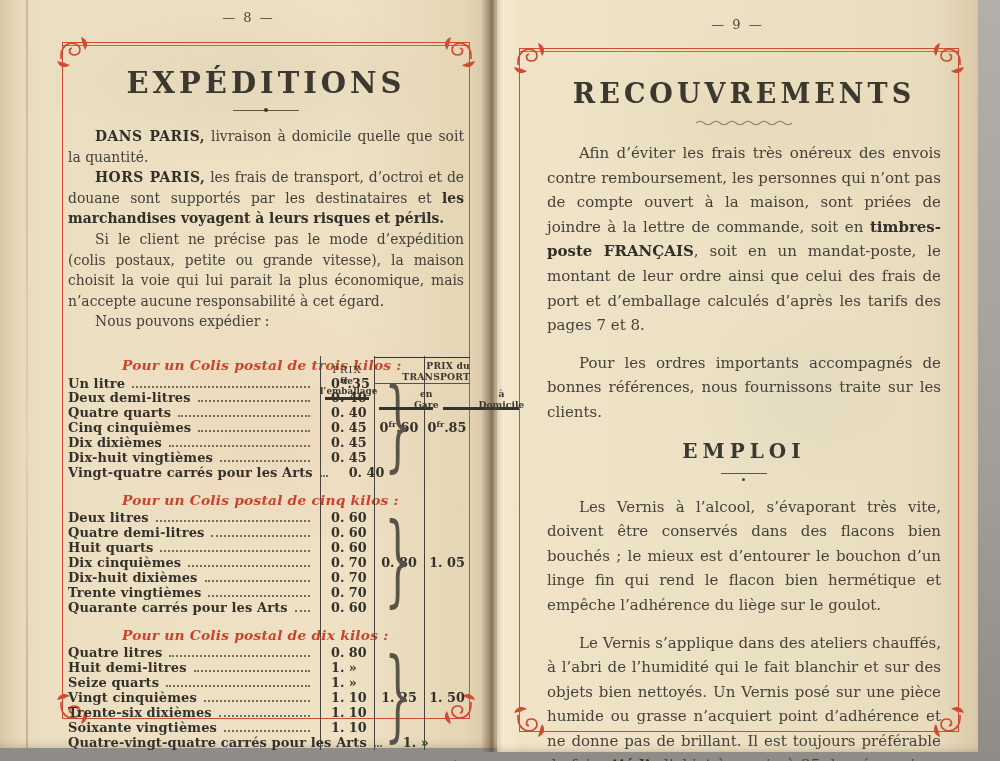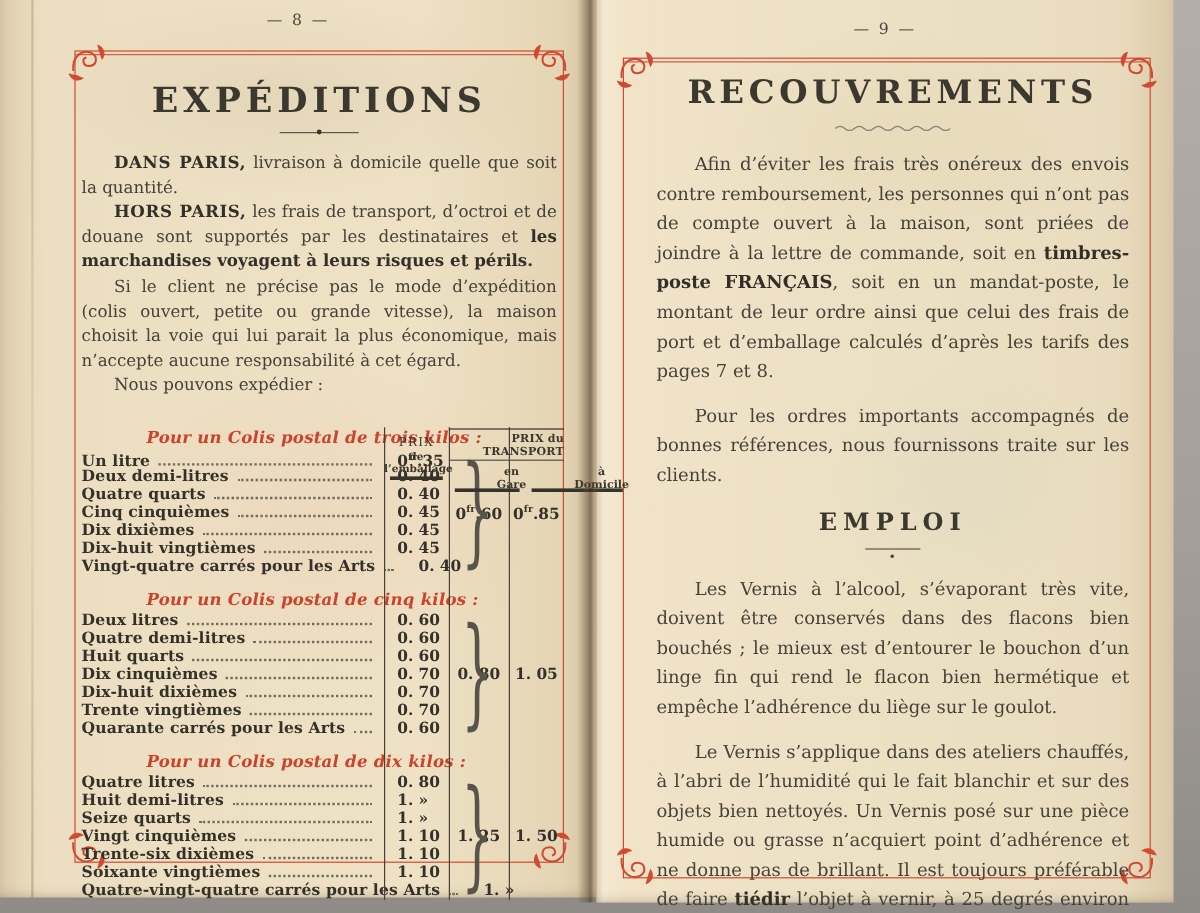--- a/index.html
+++ b/index.html
@@ -100,21 +100,21 @@
   .grp-dom{left:356px;width:46px;}
   .g-val{font-weight:700;font-size:12.8px;color:#33312a;white-space:nowrap;}
   .brace{
     position:absolute;left:-8px;top:50%;transform:translateY(-52%) scaleX(.42);
     font-size:100px;font-weight:400;color:#57544a;font-family:"DejaVu Serif",serif;line-height:1;
   }
   .note{margin:9px 0 0 0;font-size:12.2px;line-height:16.2px;text-align:justify;text-indent:26px;color:#46433b;}
 
   
   .rcontent{position:absolute;left:50px;top:62px;width:394px;z-index:4;color:#45423a;}
-  .rtitle{font-size:27px;letter-spacing:4px;}
+  .rtitle{font-size:27px;letter-spacing:4px;margin-top:16px;}
   .squiggle{display:block;margin:10px auto 14px auto;}
   .rp{margin:0 0 13px 0;font-size:15px;line-height:24.6px;text-align:justify;text-indent:32px;}
   .rp b{color:#332f28;}
   .emploi{margin-top:14px;font-size:20px;letter-spacing:5px;}
   .orn-emploi{position:relative;width:46px;height:10px;margin:8px auto 14px auto;}
   .orn-emploi .bar{position:absolute;left:0;right:0;top:2px;border-top:1.2px solid #5a574d;}
   .orn-emploi .dot{position:absolute;left:46%;top:7px;width:3px;height:3px;background:#4a473d;border-radius:50%;}
 </style>
 </head>
 <body>
@@ -153,21 +153,21 @@
 
     <div class="lcontent">
       <h1 class="ltitle">EXPÉDITIONS</h1>
       <div class="orn-line">
           <div class="bar"></div>
           <div class="dot"></div>
         </div>
 
       <p class="lp"><b class="lead-caps">DANS PARIS,</b><span> livraison à domicile quelle que soit la quantité.</span></p>
       <p class="lp"><b class="lead-caps">HORS PARIS,</b><span> les frais de transport, d’octroi et de douane sont supportés par les destinataires et </span><b>les marchandises voyagent à leurs risques et périls.</b></p>
-      <p class="lp">Si le client ne précise pas le mode d’expédition (colis ouvert, petite ou grande vitesse), la maison choisit la voie qui lui parait la plus économique, mais n’accepte aucune responsabilité à cet égard.</p>
+      <p class="lp">Si le client ne précise pas le mode d’expédition (colis postaux, petite ou grande vitesse), la maison choisit la voie qui lui parait la plus économique, mais n’accepte aucune responsabilité à cet égard.</p>
       <p class="lp">Nous pouvons expédier :</p>
 
       <div class="ship-table" id="ship-table">
         <div class="vl v1"></div>
         <div class="vl v2"></div>
         <div class="vl v3"></div>
         <div class="thead">
           <div class="h-emb">
             <div class="h-prix">PRIX</div>
             <div class="h-emb2">de l’emballage</div>

